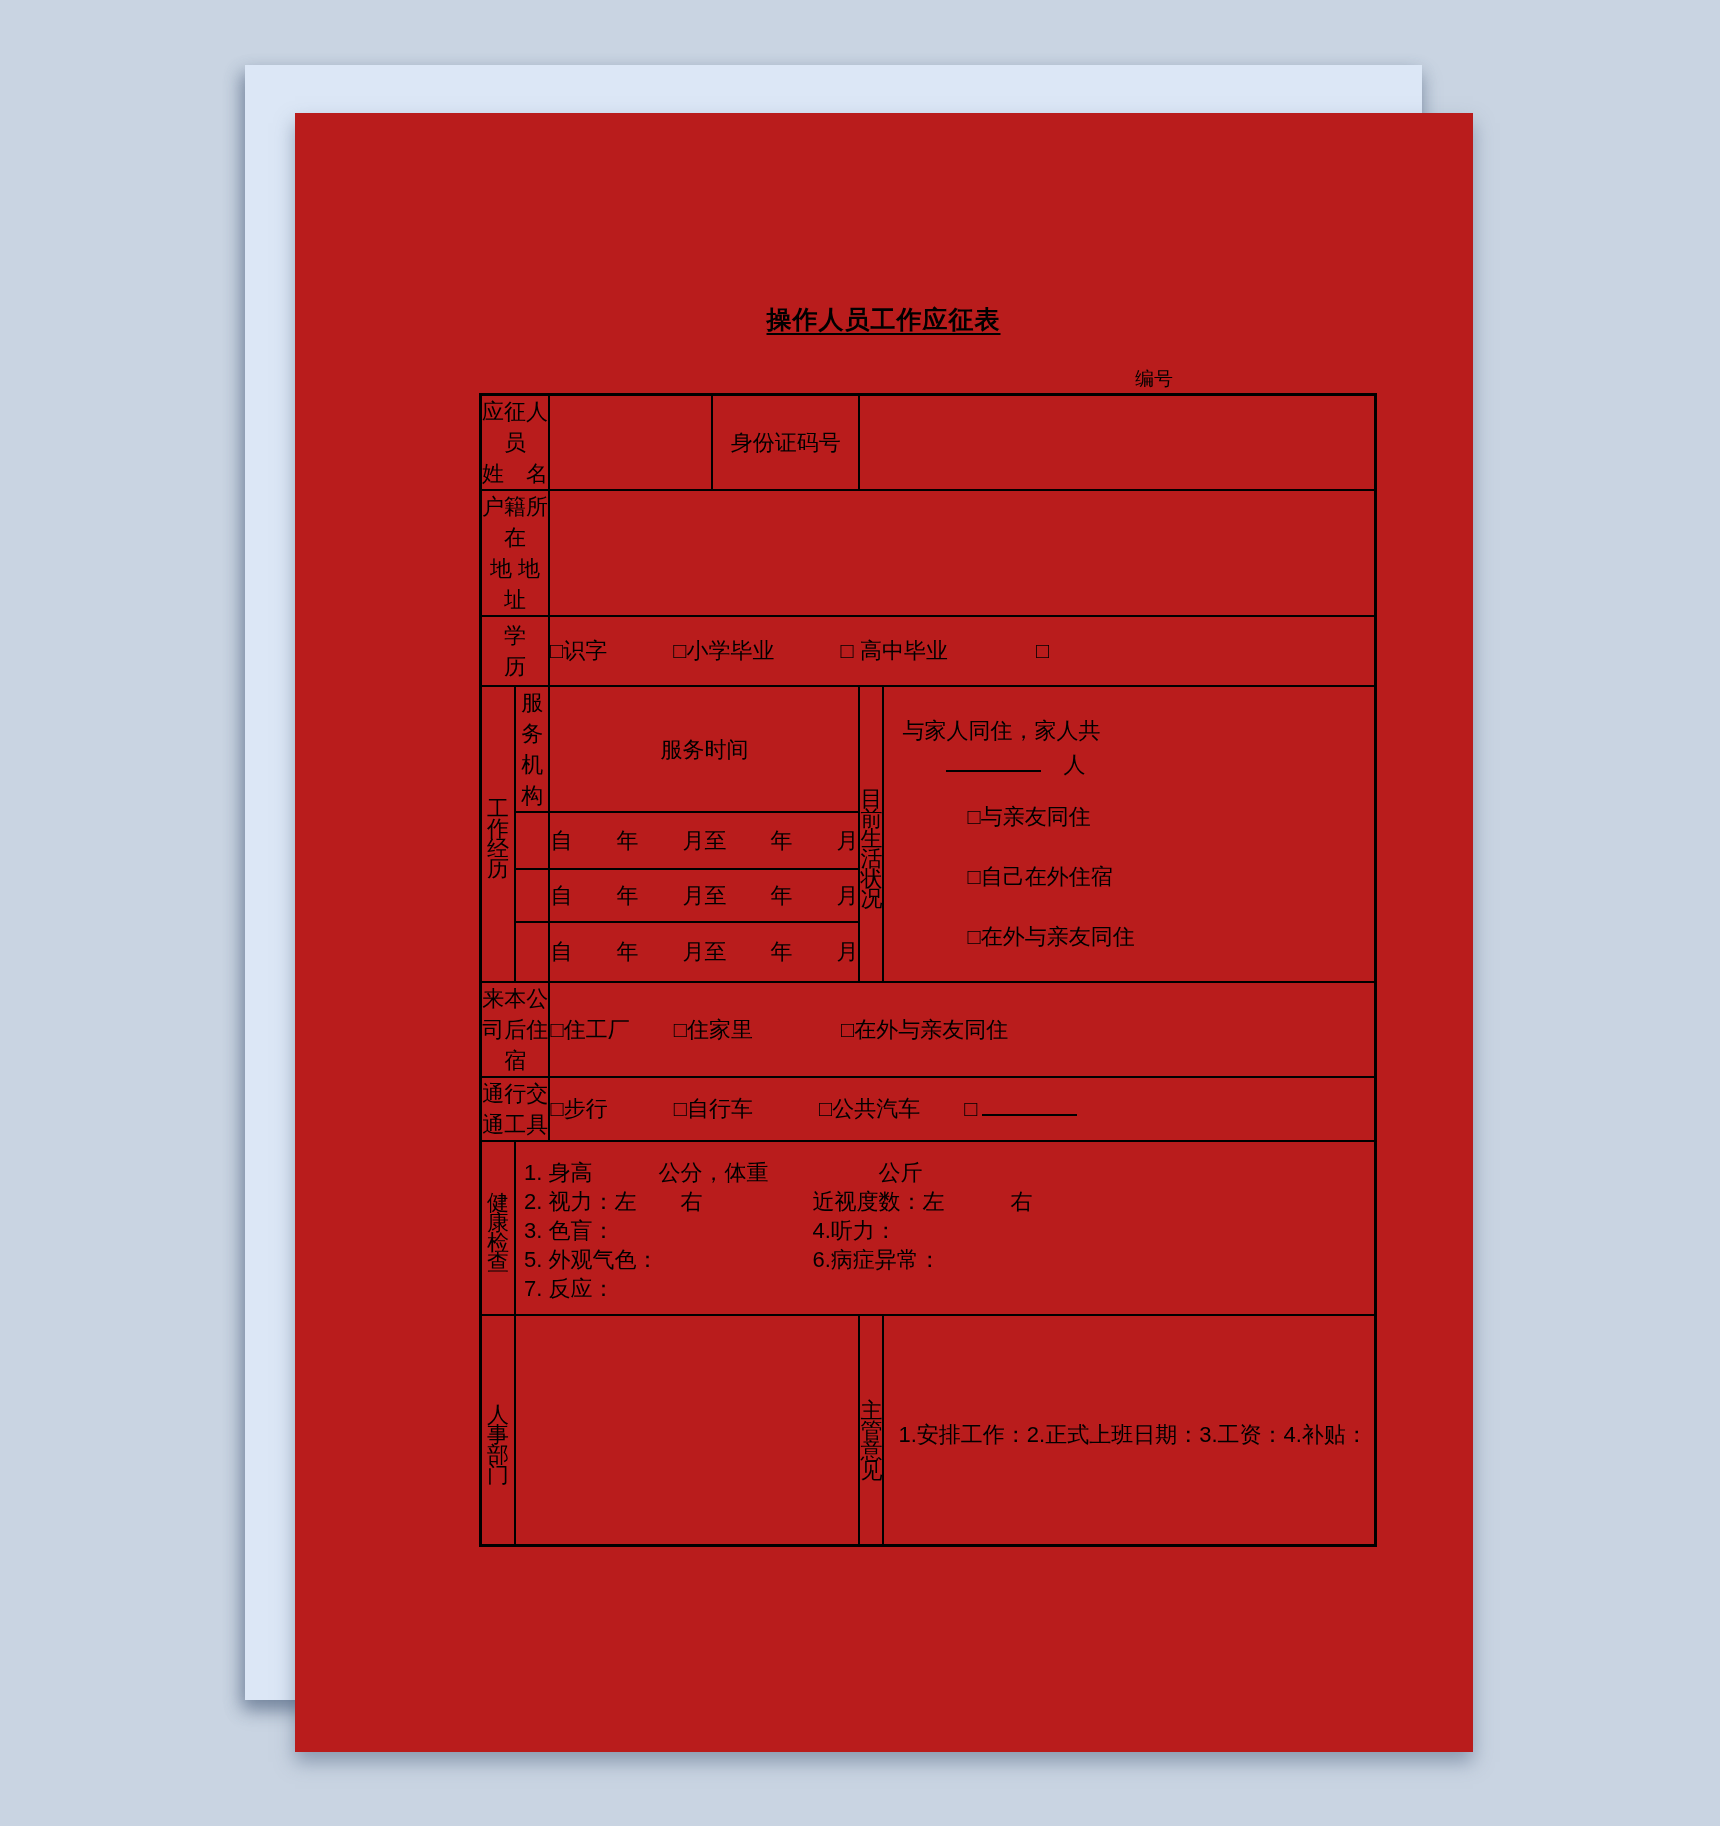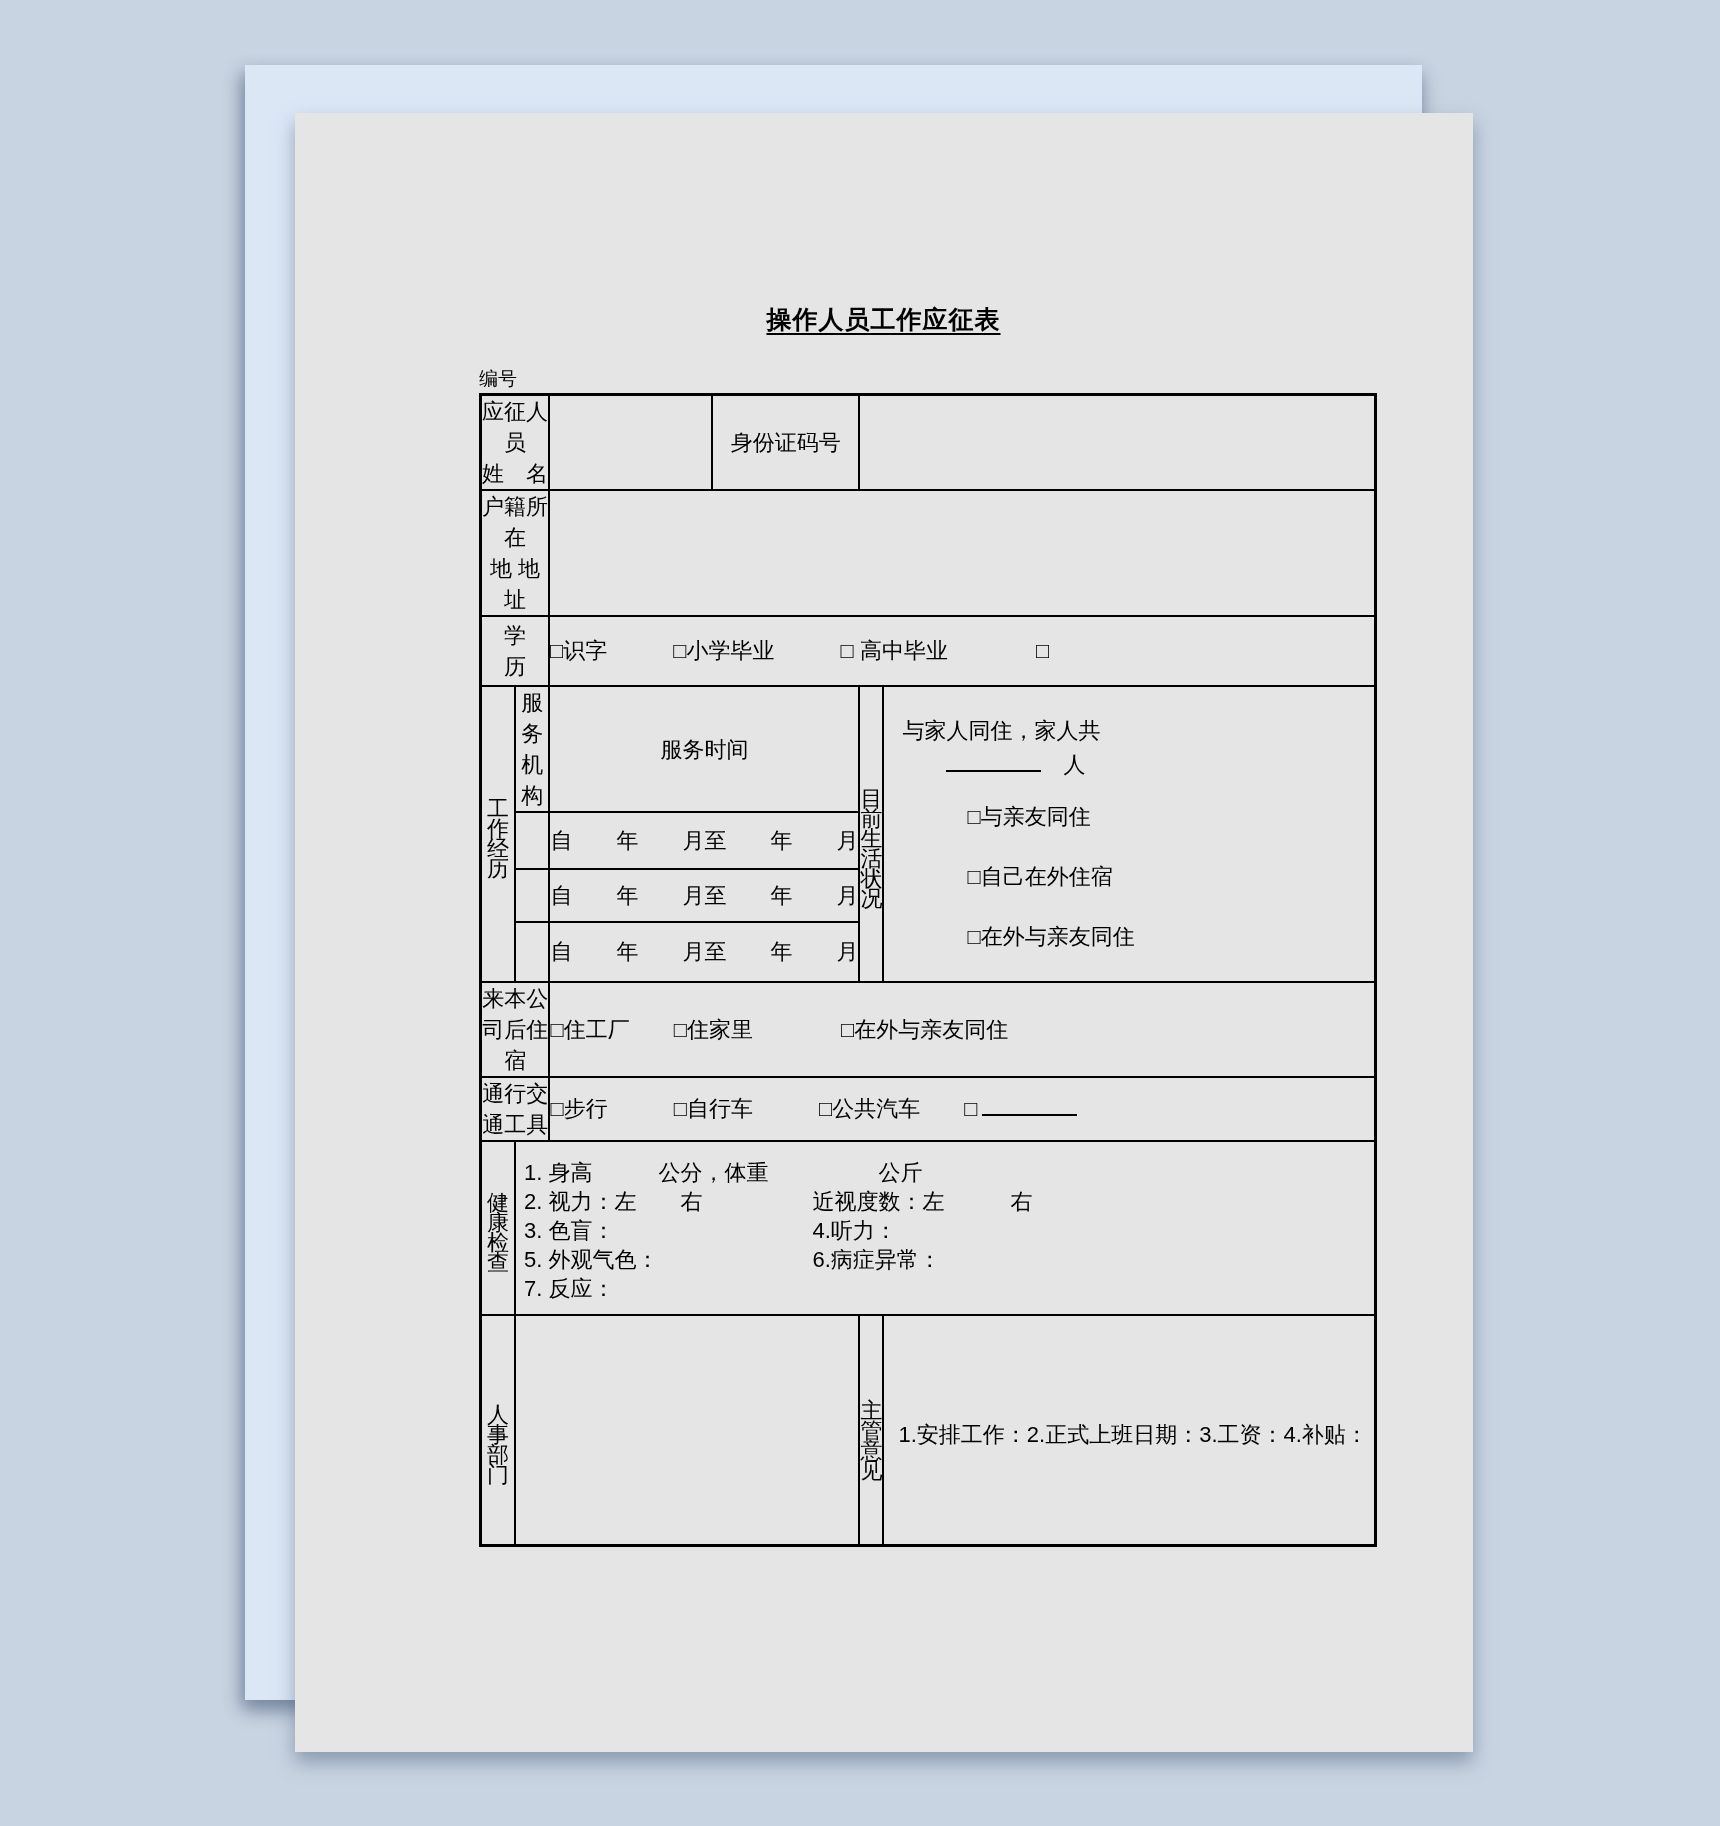--- a/index.html
+++ b/index.html
@@ -9,35 +9,35 @@
     font-family:"Liberation Sans","DejaVu Sans",sans-serif;
     color:#000;
   }
   .back-sheet{
     position:absolute;left:245px;top:65px;width:1177px;height:1635px;
     background:#dce7f6;
     box-shadow:-4px 8px 16px rgba(75,95,125,.45), 0 10px 18px rgba(75,95,125,.4);
   }
   .front-sheet{
     position:absolute;left:295px;top:113px;width:1178px;height:1639px;
-    background:#e5e5e5;
+    background:#b91c1c;
     box-shadow:0 10px 18px rgba(75,95,125,.5);
   }
   .content{
     position:absolute;left:184px;top:0;width:809px;
   }
   .doc-title{
     position:absolute;top:190px;left:0;width:100%;
     text-align:center;font-size:25px;font-weight:bold;
     text-decoration:underline;text-underline-offset:5px;
     letter-spacing:1px;white-space:pre;
   }
   .serial{
     position:absolute;top:253px;left:0;width:100%;
-    padding-right:115px;box-sizing:border-box;
+    text-align:right;padding-right:115px;box-sizing:border-box;
     font-size:19px;
   }
   table.form{
     position:absolute;top:280px;left:0;
     border-collapse:collapse;table-layout:fixed;
     font-size:22px;
   }
   table.form{border:3px solid #000;}
   table.form td{
     border:2px solid #000;padding:0;vertical-align:middle;

